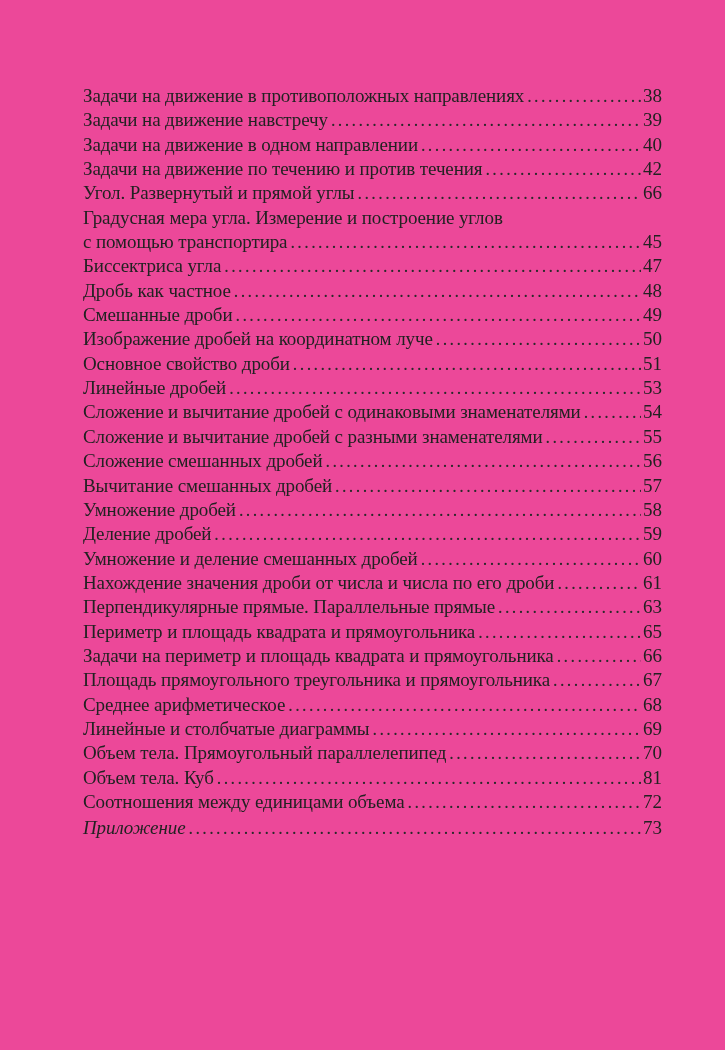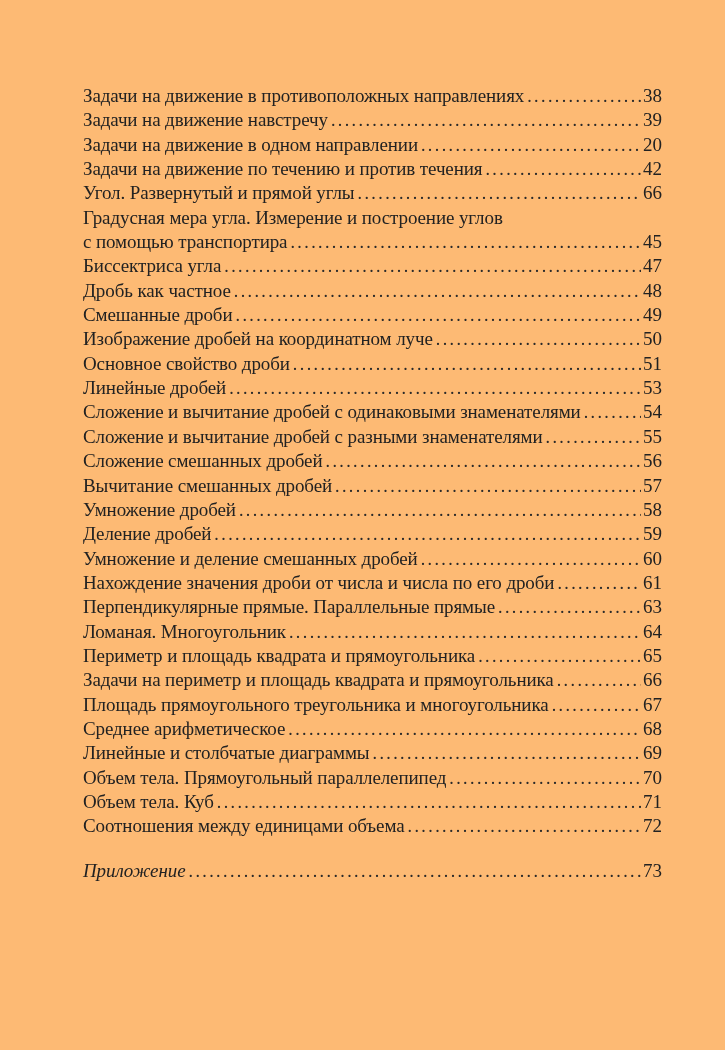--- a/index.html
+++ b/index.html
@@ -9,21 +9,21 @@
   body {
     width: 725px;
     height: 1050px;
     background: #ffffff;
     font-family: "Liberation Serif", "DejaVu Serif", serif;
   }
   .page {
     position: relative;
     width: 725px;
     height: 1050px;
-    background: #fdba74;
+    background: #ec4899;
     overflow: hidden;
   }
   .toc {
     position: absolute;
     top: 84px;
     left: 83px;
     width: 579px; 
   }
   .row {
     display: flex;
@@ -52,21 +52,21 @@
     color: #2a2a2a;
   }
   .row .page-num {
     flex: 0 0 auto;
     text-align: right;
   }
   .row.continuation-head .title {
     
   }
   .row.appendix {
-    margin-top: 20px;
+    margin-top: 2px;
   }
   .row.appendix .title {
     font-style: italic;
   }
 </style>
 </head>
 <body>
 
 <div class="page">
   <div class="toc" id="toc-list">
@@ -76,21 +76,21 @@
         <span class="page-num">38</span>
       </div>
       <div class="row">
         <span class="title">Задачи на движение навстречу</span>
         <span class="dots"></span>
         <span class="page-num">39</span>
       </div>
       <div class="row">
         <span class="title">Задачи на движение в одном направлении</span>
         <span class="dots"></span>
-        <span class="page-num">20</span>
+        <span class="page-num">40</span>
       </div>
       <div class="row">
         <span class="title">Задачи на движение по течению и против течения</span>
         <span class="dots"></span>
         <span class="page-num">42</span>
       </div>
       <div class="row">
         <span class="title">Угол. Развернутый и прямой углы</span>
         <span class="dots"></span>
         <span class="page-num">66</span>
@@ -172,36 +172,31 @@
         <span class="title">Нахождение значения дроби от числа и числа по его дроби</span>
         <span class="dots"></span>
         <span class="page-num">61</span>
       </div>
       <div class="row">
         <span class="title">Перпендикулярные прямые. Параллельные прямые</span>
         <span class="dots"></span>
         <span class="page-num">63</span>
       </div>
       <div class="row">
-        <span class="title">Ломаная. Многоугольник</span>
-        <span class="dots"></span>
-        <span class="page-num">64</span>
-      </div>
-      <div class="row">
         <span class="title">Периметр и площадь квадрата и прямоугольника</span>
         <span class="dots"></span>
         <span class="page-num">65</span>
       </div>
       <div class="row">
         <span class="title">Задачи на периметр и площадь квадрата и прямоугольника</span>
         <span class="dots"></span>
         <span class="page-num">66</span>
       </div>
       <div class="row">
-        <span class="title">Площадь прямоугольного треугольника и многоугольника</span>
+        <span class="title">Площадь прямоугольного треугольника и прямоугольника</span>
         <span class="dots"></span>
         <span class="page-num">67</span>
       </div>
       <div class="row">
         <span class="title">Среднее арифметическое</span>
         <span class="dots"></span>
         <span class="page-num">68</span>
       </div>
       <div class="row">
         <span class="title">Линейные и столбчатые диаграммы</span>
@@ -209,21 +204,21 @@
         <span class="page-num">69</span>
       </div>
       <div class="row">
         <span class="title">Объем тела. Прямоугольный параллелепипед</span>
         <span class="dots"></span>
         <span class="page-num">70</span>
       </div>
       <div class="row">
         <span class="title">Объем тела. Куб</span>
         <span class="dots"></span>
-        <span class="page-num">71</span>
+        <span class="page-num">81</span>
       </div>
       <div class="row">
         <span class="title">Соотношения между единицами объема</span>
         <span class="dots"></span>
         <span class="page-num">72</span>
       </div>
       <div class="row appendix">
         <span class="title">Приложение</span>
         <span class="dots"></span>
         <span class="page-num">73</span>

